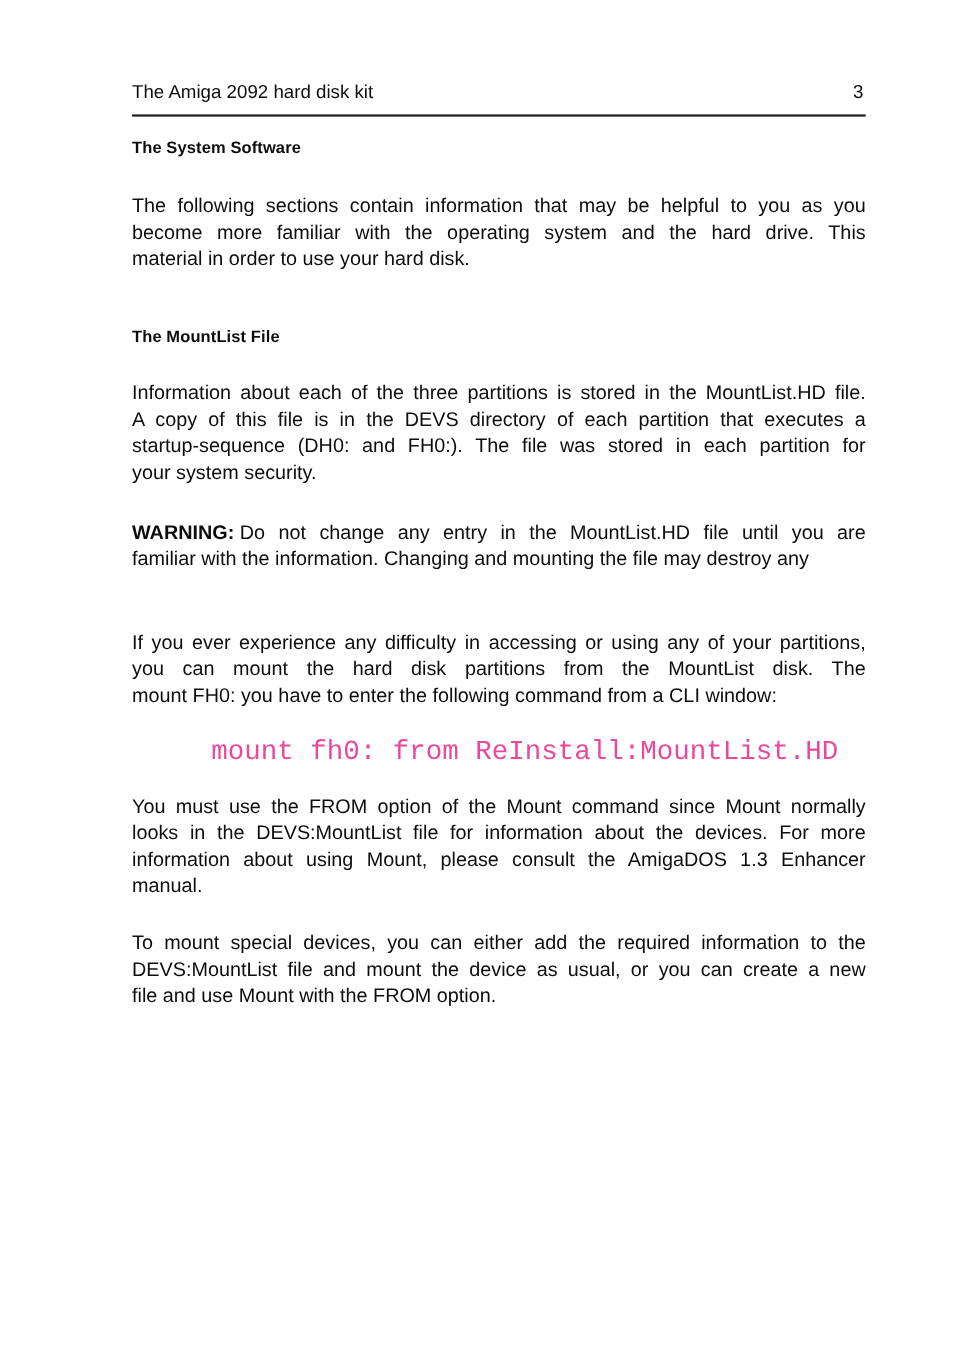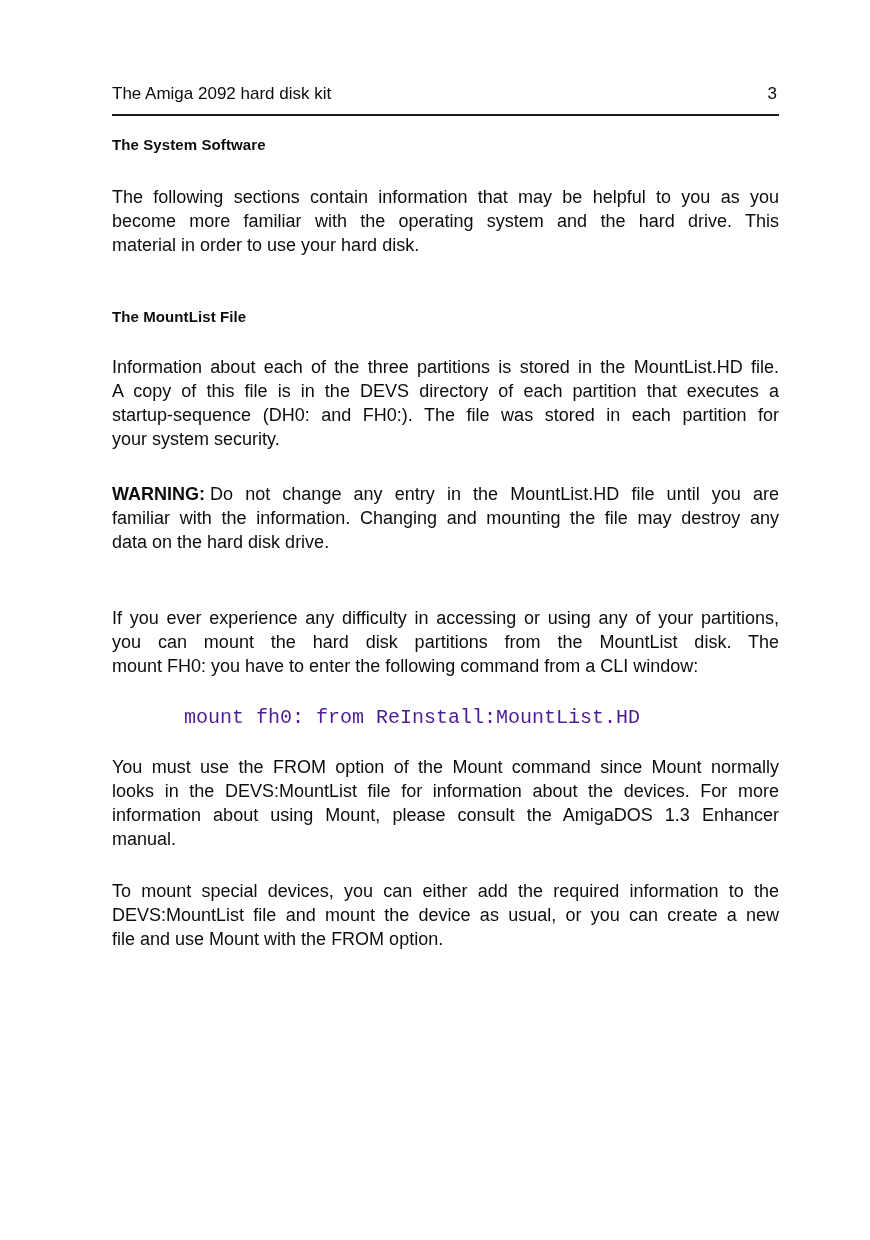--- a/index.html
+++ b/index.html
@@ -11,24 +11,23 @@
   .page {
     position: relative;
     width: 870px;
     height: 1240px;
     background: #ffffff;
     color: #0d0d0d;
     overflow: hidden;
   }
   .content {
     position: absolute;
-    left: 112px;
+    left: 120px;
     top: 74px;
     width: 667px;
-    margin-top: 10px;
   }
   .running-head {
     display: flex;
     justify-content: space-between;
     align-items: baseline;
     font-size: 17px;
     line-height: 20px;
   }
   .running-head .pageno { padding-right: 2px; }
   .rule {
@@ -67,24 +66,24 @@
   #para-from-option       { margin-top: 25px; }
   #para-special-devices   { margin-top: 28px; }
   .warning-label {
     font-weight: bold;
     margin-right: 5px;
   }
   .command-line {
     margin-top: 28px;
     padding-left: 72px;
     font-family: "Liberation Mono", "DejaVu Sans Mono", monospace;
-    font-size: 20px;
+    font-size: 25px;
     line-height: 24px;
     white-space: nowrap;
-    color: #4c1d95;
+    color: #ec4899;
   }
 </style>
 </head>
 <body>
 
 <div class="page">
   <div class="content">
 
     <div class="running-head">
       <span>The Amiga 2092 hard disk kit</span>
@@ -107,21 +106,20 @@
         <div class="line">A copy of this file is in the DEVS directory of each partition that executes a</div>
         <div class="line">startup-sequence (DH0: and FH0:).  The file was stored in each partition for</div>
         <div class="line">your system security.</div>
       </div>
 
     <div class="para" id="para-warning">
       <div class="line">
         <span class="warning-label">WARNING:</span><span>Do not change any entry in the MountList.HD file until you are</span>
       </div>
       <div class="line">familiar with the information.  Changing and mounting the file may destroy any</div>
-      <div class="line">data on the hard disk drive.</div>
     </div>
 
     <div class="para" id="para-reinstall">
         <div class="line">If you ever experience any difficulty in accessing or using any of your partitions,</div>
         <div class="line">you can mount the hard disk partitions from the MountList disk.  The</div>
         <div class="line">mount FH0: you have to enter the following command from a CLI window:</div>
       </div>
 
     <div class="command-line">mount fh0: from ReInstall:MountList.HD</div>
 

